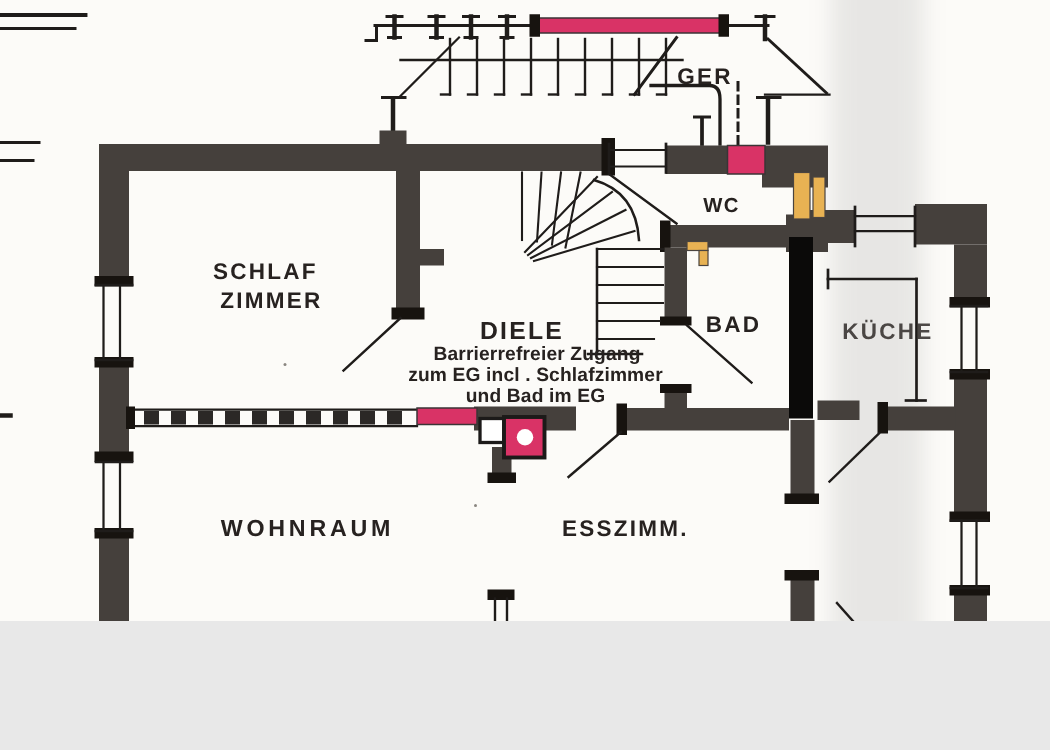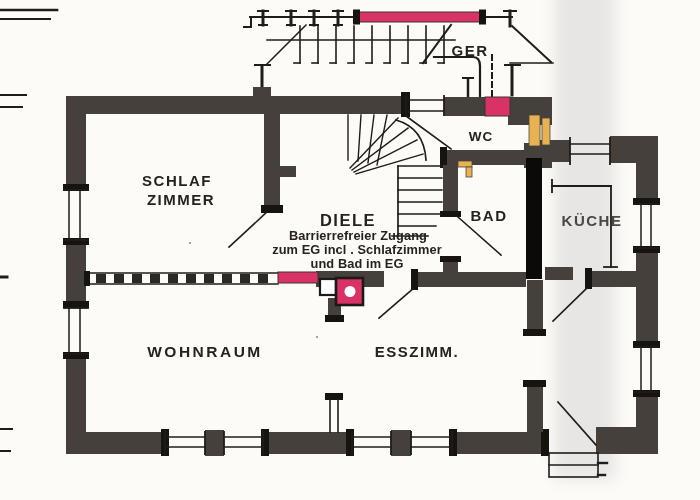--- a/index.html
+++ b/index.html
@@ -1,17 +1,17 @@
 <!DOCTYPE html>
 <html style="--highlight-pink: #d93366; --highlight-orange: #e8b253; --wall-dark: #45403c; --wall-new-black: #0b0a09; --ink: #1f1c1a; --paper: #fcfbf8; --scan-band: #b9b9b9;"><head>
 <meta charset="utf-8">
 <style>
   html,body{margin:0;padding:0;background:#e8e8e8;}
   .stage{
-    position:relative;width:700px;height:500px;
+    position:relative;width:700px;height:414px;
     background:var(--paper,#fcfbf8);
     overflow:hidden;
     font-family:"Liberation Sans",sans-serif;
   }
   svg{display:block}
   .wall{fill:var(--wall-dark,#45403c)}
   .cap{fill:#17130f}
   .newwall{fill:var(--wall-new-black,#0b0a09)}
   .ink{stroke:var(--ink,#1f1c1a);fill:none;stroke-linecap:square}
   .pinkfill{fill:var(--highlight-pink,#d93366)}

